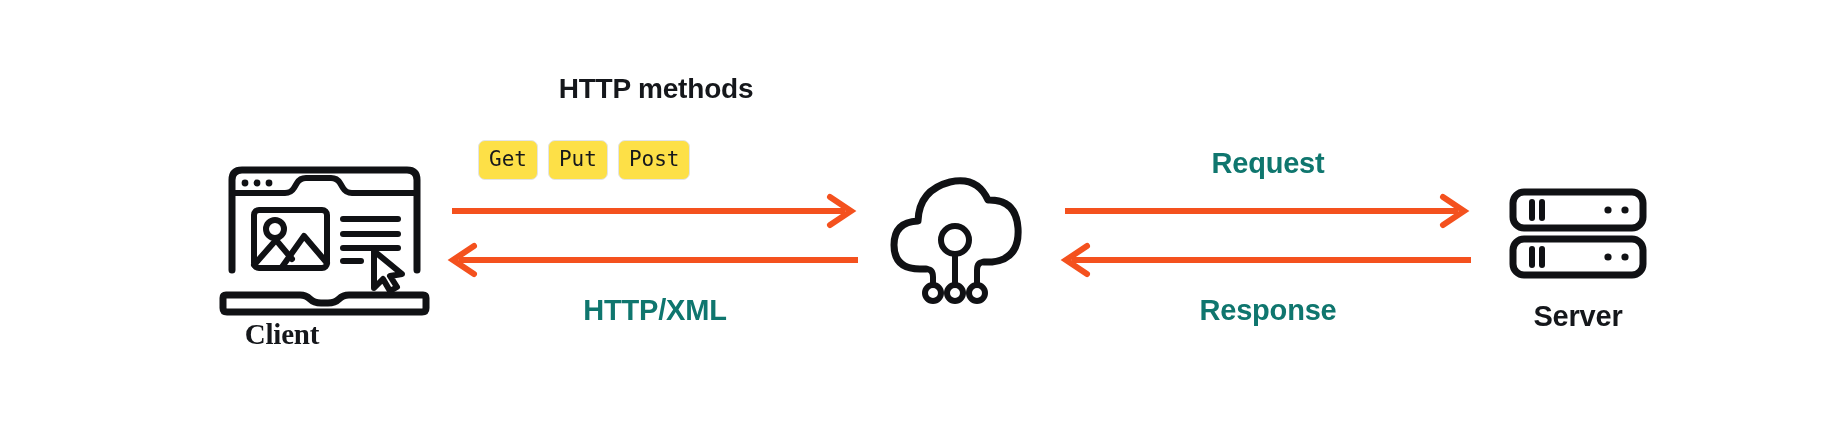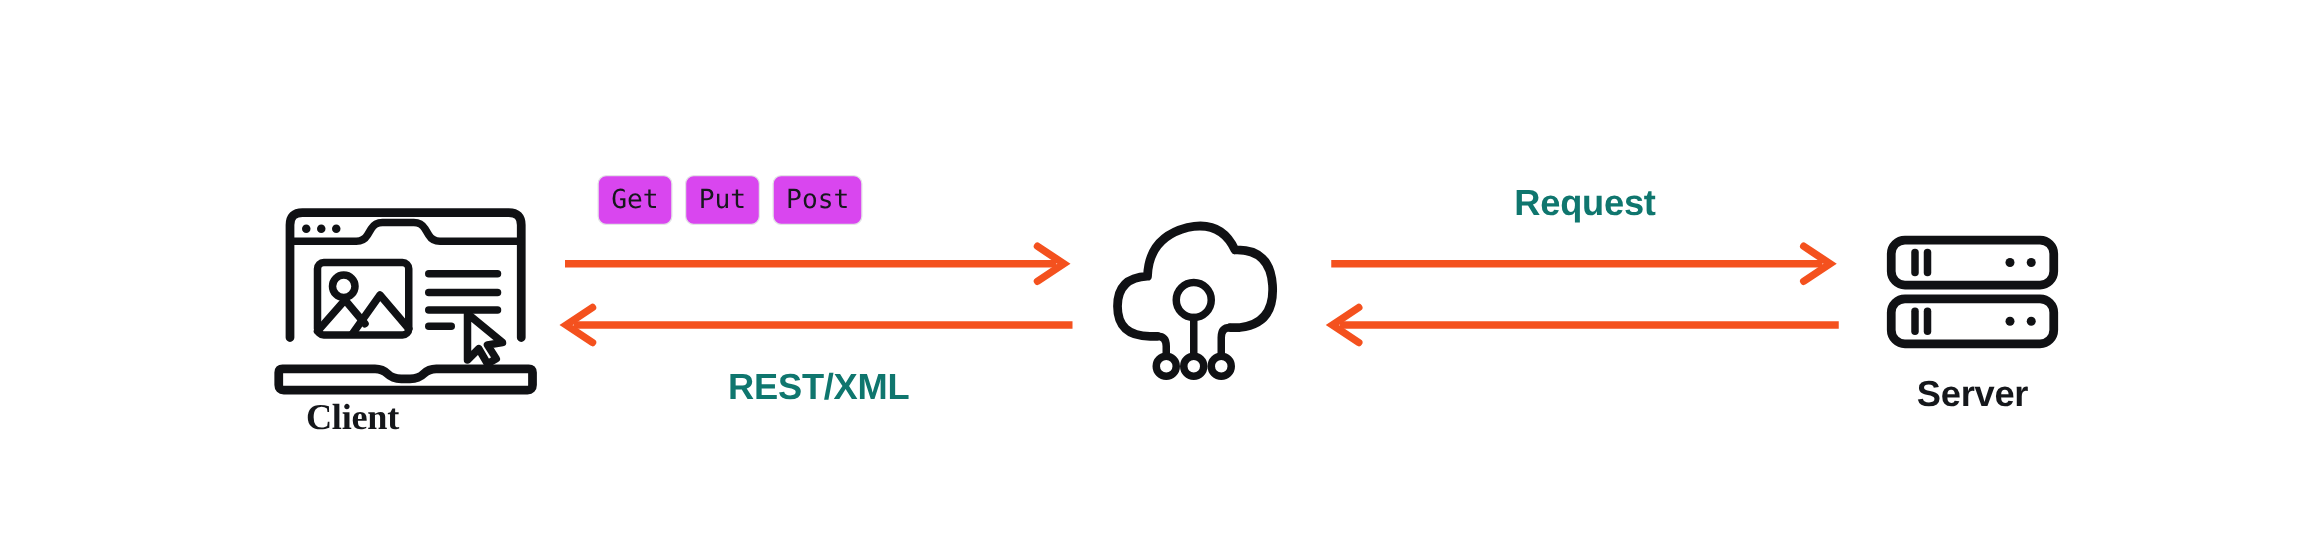--- a/index.html
+++ b/index.html
@@ -54,21 +54,21 @@
     display: flex;
     flex-direction: row;
     align-items: center;
     gap: 10px;
   }
   .chip {
     font-family: "DejaVu Sans Mono", monospace;
     font-size: 21px;
     line-height: 1;
     color: #16181c;
-    background: #d946ef;
+    background: #fde047;
     border: 1px solid #e3e4e6;
     border-radius: 7px;
     padding: 8px 10px 9px 10px;
     white-space: nowrap;
   }
 
   
   svg { display: block; overflow: visible; }
   .stroke-dark {
     fill: none;
@@ -97,20 +97,21 @@
     stroke-width: 6;
     stroke-linecap: round;
     stroke-linejoin: miter;
   }
 </style>
 </head>
 <body>
 
 <div id="canvas">
 
+  <div class="abs section-title" style="left:556px; top:73px; width:200px;">HTTP methods</div>
 
   <div class="abs chips-row" style="left:478px; top:140px;">
     <span class="chip">Get</span>
     <span class="chip">Put</span>
     <span class="chip">Post</span>
   </div>
 
   <div class="abs" style="left:222px; top:166px;">
     <svg width="205" height="125" viewBox="0 0 205 125">
 
@@ -189,32 +190,33 @@
     </svg>
   </div>
 
   <div class="abs" style="left:450px; top:245px;">
     <svg width="410" height="30" viewBox="0 0 410 30">
       <path class="arrow-line" d="M9 15 L408 15"></path>
       <path class="arrow-head" d="M24 1 L3 15 L24 29"></path>
     </svg>
   </div>
 
-  <div class="abs flow-label" style="left:555px; top:294px; width:200px;">REST/XML</div>
+  <div class="abs flow-label" style="left:555px; top:294px; width:200px;">HTTP/XML</div>
 
   <div class="abs flow-label" style="left:1168px; top:147px; width:200px;">Request</div>
 
   <div class="abs" style="left:1063px; top:196px;">
     <svg width="410" height="30" viewBox="0 0 410 30">
       <path class="arrow-line" d="M2 15 L395 15"></path>
       <path class="arrow-head" d="M380 1 L401 15 L380 29"></path>
     </svg>
   </div>
 
   <div class="abs" style="left:1063px; top:245px;">
     <svg width="410" height="30" viewBox="0 0 410 30">
       <path class="arrow-line" d="M9 15 L408 15"></path>
       <path class="arrow-head" d="M24 1 L3 15 L24 29"></path>
     </svg>
   </div>
 
+  <div class="abs flow-label" style="left:1168px; top:294px; width:200px;">Response</div>
 
 </div>
 
 </body></html>

